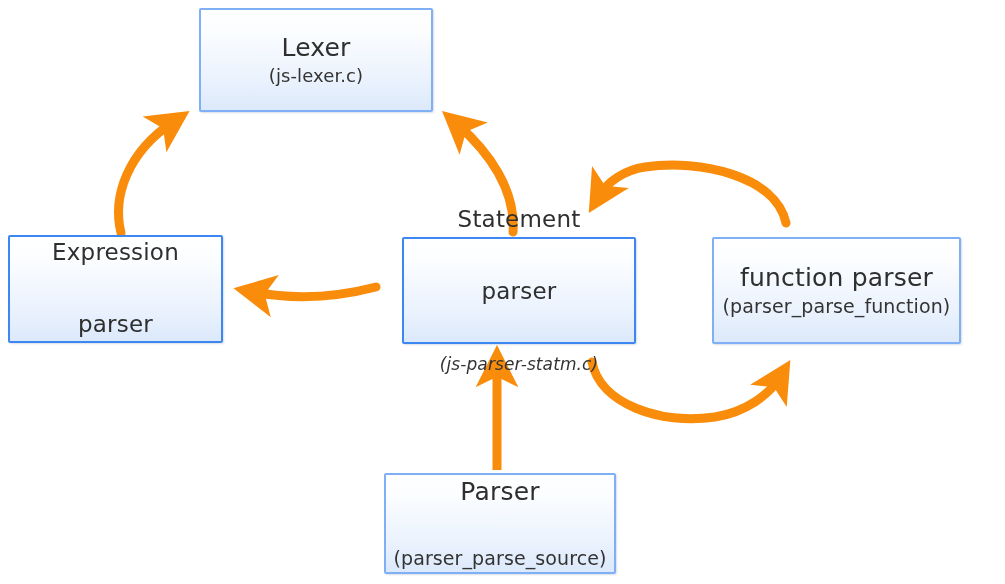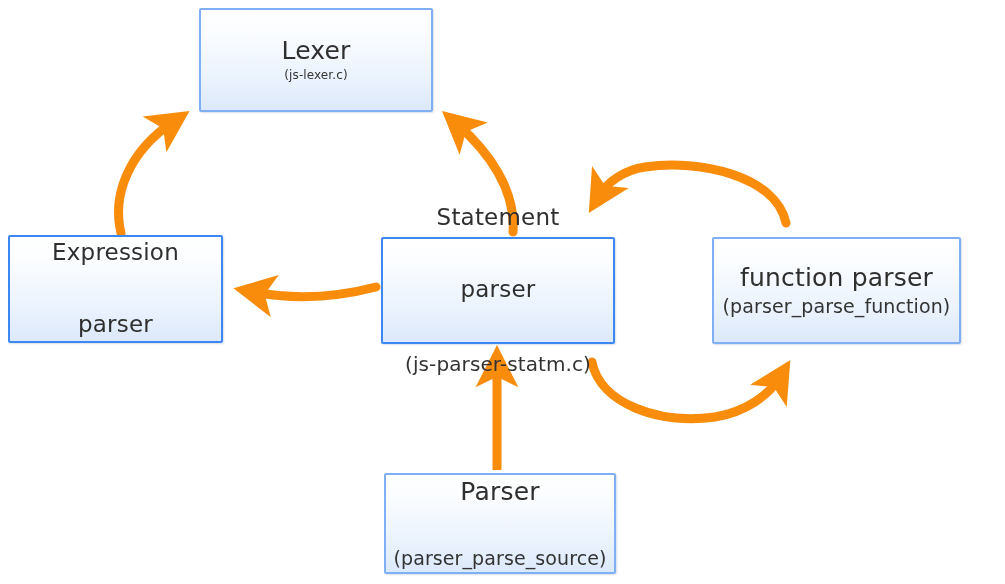--- a/index.html
+++ b/index.html
@@ -57,37 +57,37 @@
   .node .title {
     font-size: 25px;
     line-height: 1.12;
     letter-spacing: 0.2px;
     color: #2f2f2f;
   }
   .node .title.two-line {
     font-size: 23px;
   }
   .node .subtitle {
-    font-size: 12px;
+    font-size: 18px;
     line-height: 1.2;
     margin-top: 3px;
     color: #333333;
     letter-spacing: 0.1px;
   }
 
   
   #node-lexer      { left: 199px; top: 8px;   width: 234px; height: 104px; }
   #node-expression { left: 8px;   top: 235px; width: 215px; height: 108px; }
-  #node-statement  { left: 381px; top: 237px; width: 234px; height: 107px; }
+  #node-statement  { left: 402px; top: 237px; width: 234px; height: 107px; }
   #node-function   { left: 712px; top: 237px; width: 249px; height: 107px; }
   #node-parser     { left: 384px; top: 473px; width: 232px; height: 101px; }
 
   #node-function .subtitle { font-size: 19px; text-align: center; }
   #node-parser .subtitle   { font-size: 19px; margin-top: 41px; }
-  #node-statement .subtitle{ font-size: 20px; }
+  #node-statement .subtitle{ font-size: 17px; font-style: italic; }
   #node-expression .subtitle { font-size: 19px; }
 </style>
 </head>
 <body>
 
 <div id="diagram">
 
   <svg class="arrow-layer" viewBox="0 0 1005 584" width="1005" height="584" xmlns="http://www.w3.org/2000/svg">
     <defs>
       <marker id="ah" viewBox="0 0 12 12" refX="6.2" refY="6" markerWidth="5.1" markerHeight="5.1" orient="auto-start-reverse" markerUnits="strokeWidth">

